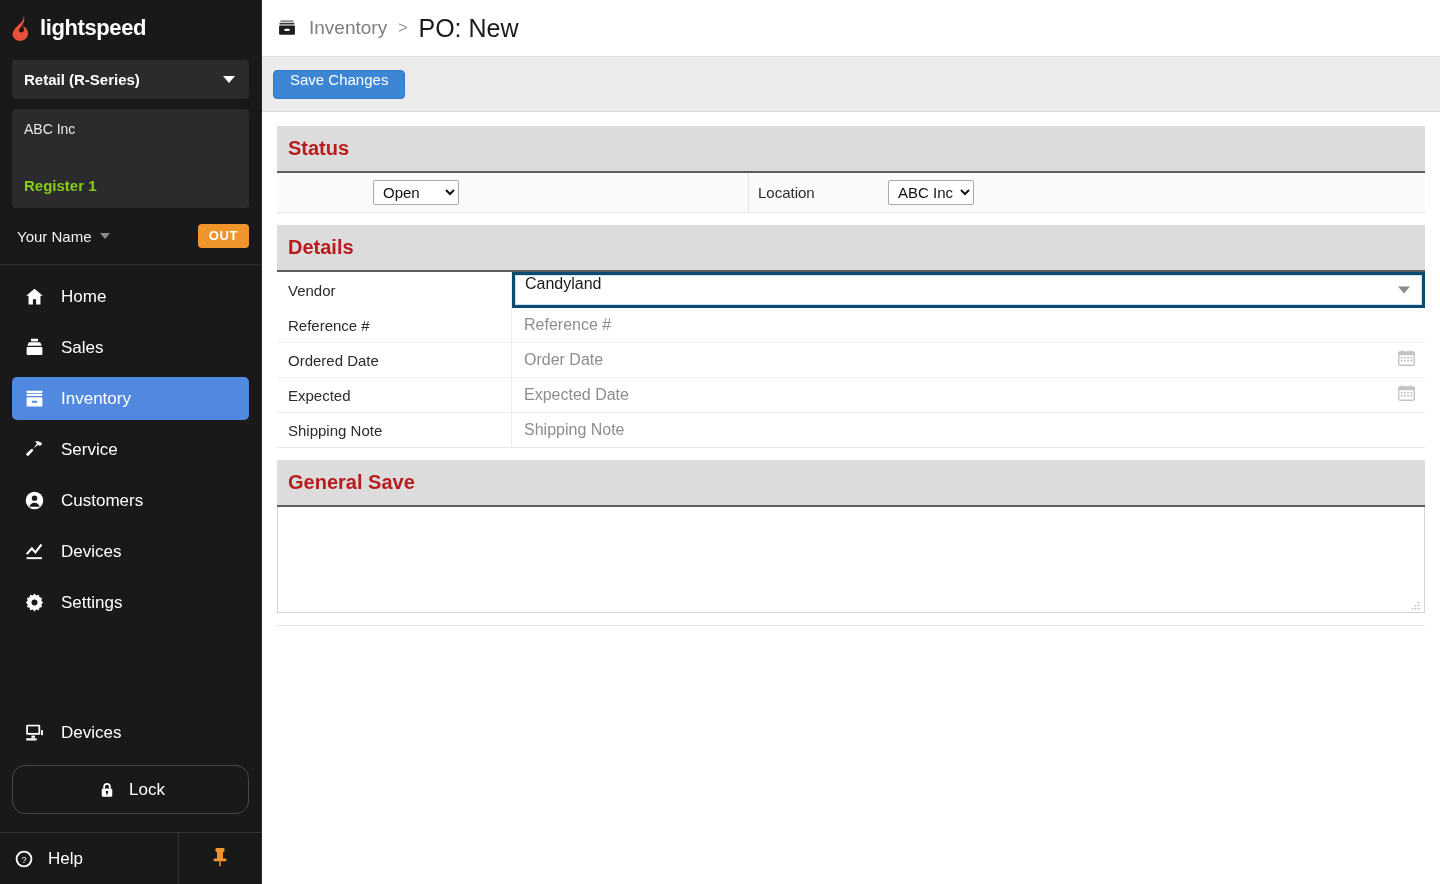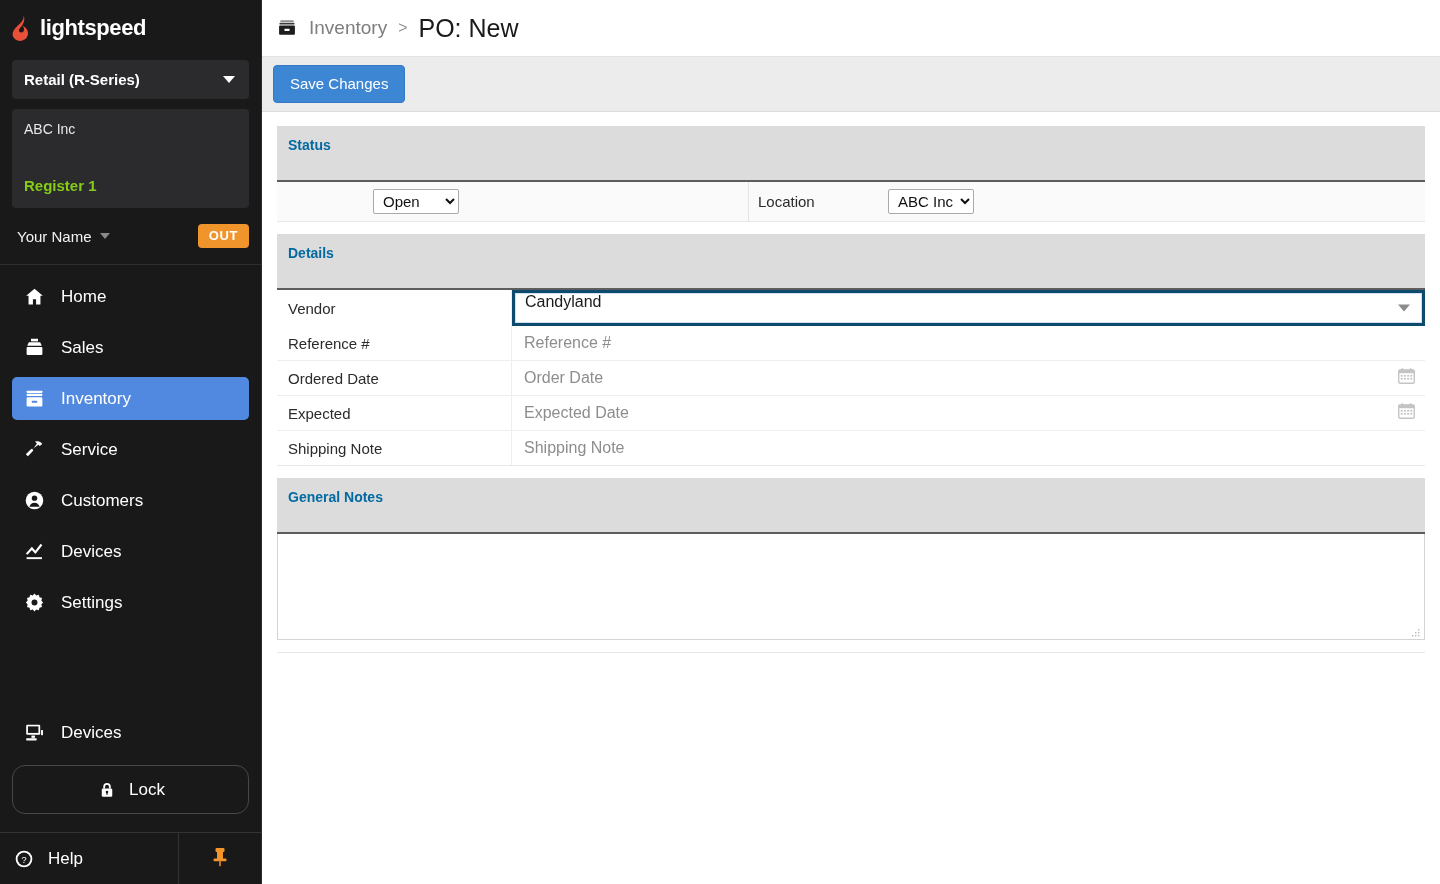--- a/index.html
+++ b/index.html
@@ -157,39 +157,39 @@
     border-bottom: 1px solid #dcdcdc;
     display: flex; align-items: center;
     padding-left: 11px;
   }
   .btn-primary {
     background: #3c86d4;
     color: #ffffff;
     border: 1px solid #3379c4;
     border-radius: 4px;
     font-size: 15px;
-    padding: 9px 16px 10px 16px;
+    padding: 0 16px 10px 16px;
     cursor: pointer;
     font-family: "Liberation Sans", sans-serif;
   }
 
   .content {
     flex: 1 1 auto;
     overflow: hidden;
     background: #ffffff;
     position: relative;
   }
   .form-area { padding: 14px 15px 0 15px; }
 
   .panel { margin-bottom: 12px; }
   .panel-head {
     background: #dcdcdc;
     border-bottom: 2px solid #5d5d5d;
-    padding: 11px 0 27px 11px;
-    font-size: 14px; font-weight: bold; color: #0369a1;
+    padding: 11px 0 11px 11px;
+    font-size: 20px; font-weight: bold; color: #b91c1c;
   }
 
   .row {
     display: flex;
     border-bottom: 1px solid #eeeeee;
     background: #ffffff;
     min-height: 35px;
   }
   .row:last-child { border-bottom: 1px solid #e8e8e8; }
 
@@ -571,21 +571,21 @@
 
           <div class="row">
             <div class="cell-label">Shipping Note</div>
             <div class="cell-field">
               <input type="text" placeholder="Shipping Note" style="">
             </div>
           </div>
         </section>
 
         <section class="panel">
-          <div class="panel-head">General Notes</div>
+          <div class="panel-head">General Save</div>
           <div class="notes-body">
             <textarea placeholder="" style=""></textarea>
             <span class="resize-grip">
               <svg width="12" height="12" viewBox="0 0 12 12" fill="#b9b9b9">
                 <rect x="8" y="2" width="1.4" height="1.4"></rect>
                 <rect x="8" y="5" width="1.4" height="1.4"></rect>
                   <rect x="5" y="5" width="1.4" height="1.4"></rect>
                 <rect x="8" y="8" width="1.4" height="1.4"></rect>
                   <rect x="5" y="8" width="1.4" height="1.4"></rect>
                   <rect x="2" y="8" width="1.4" height="1.4"></rect>

